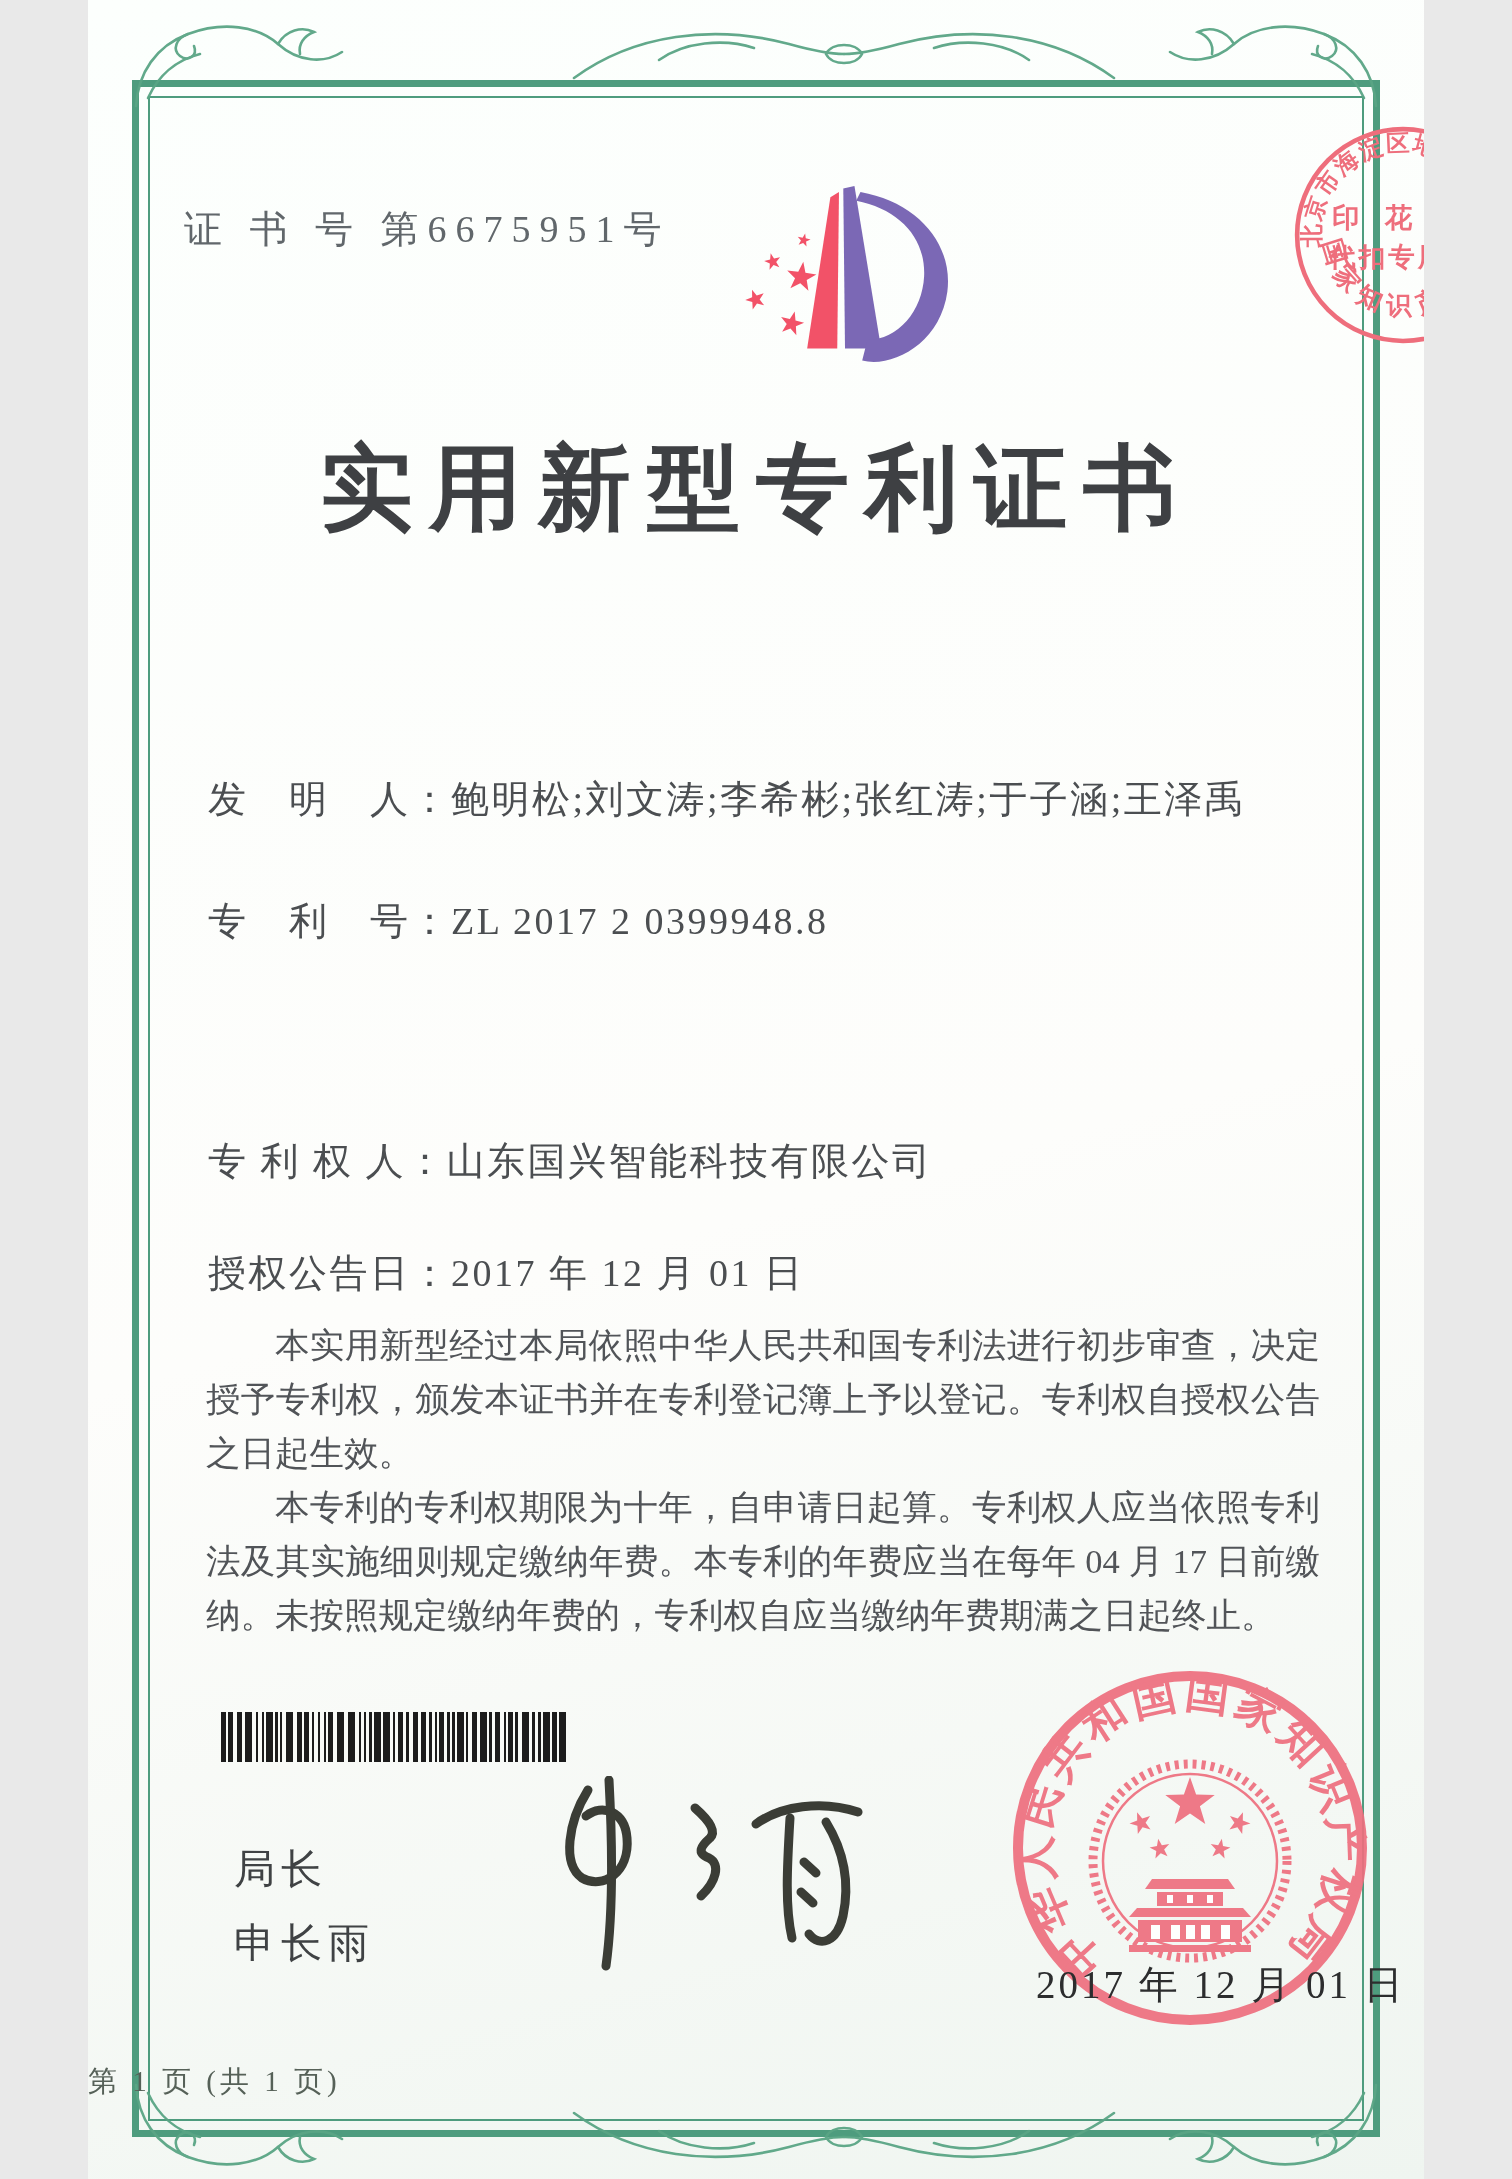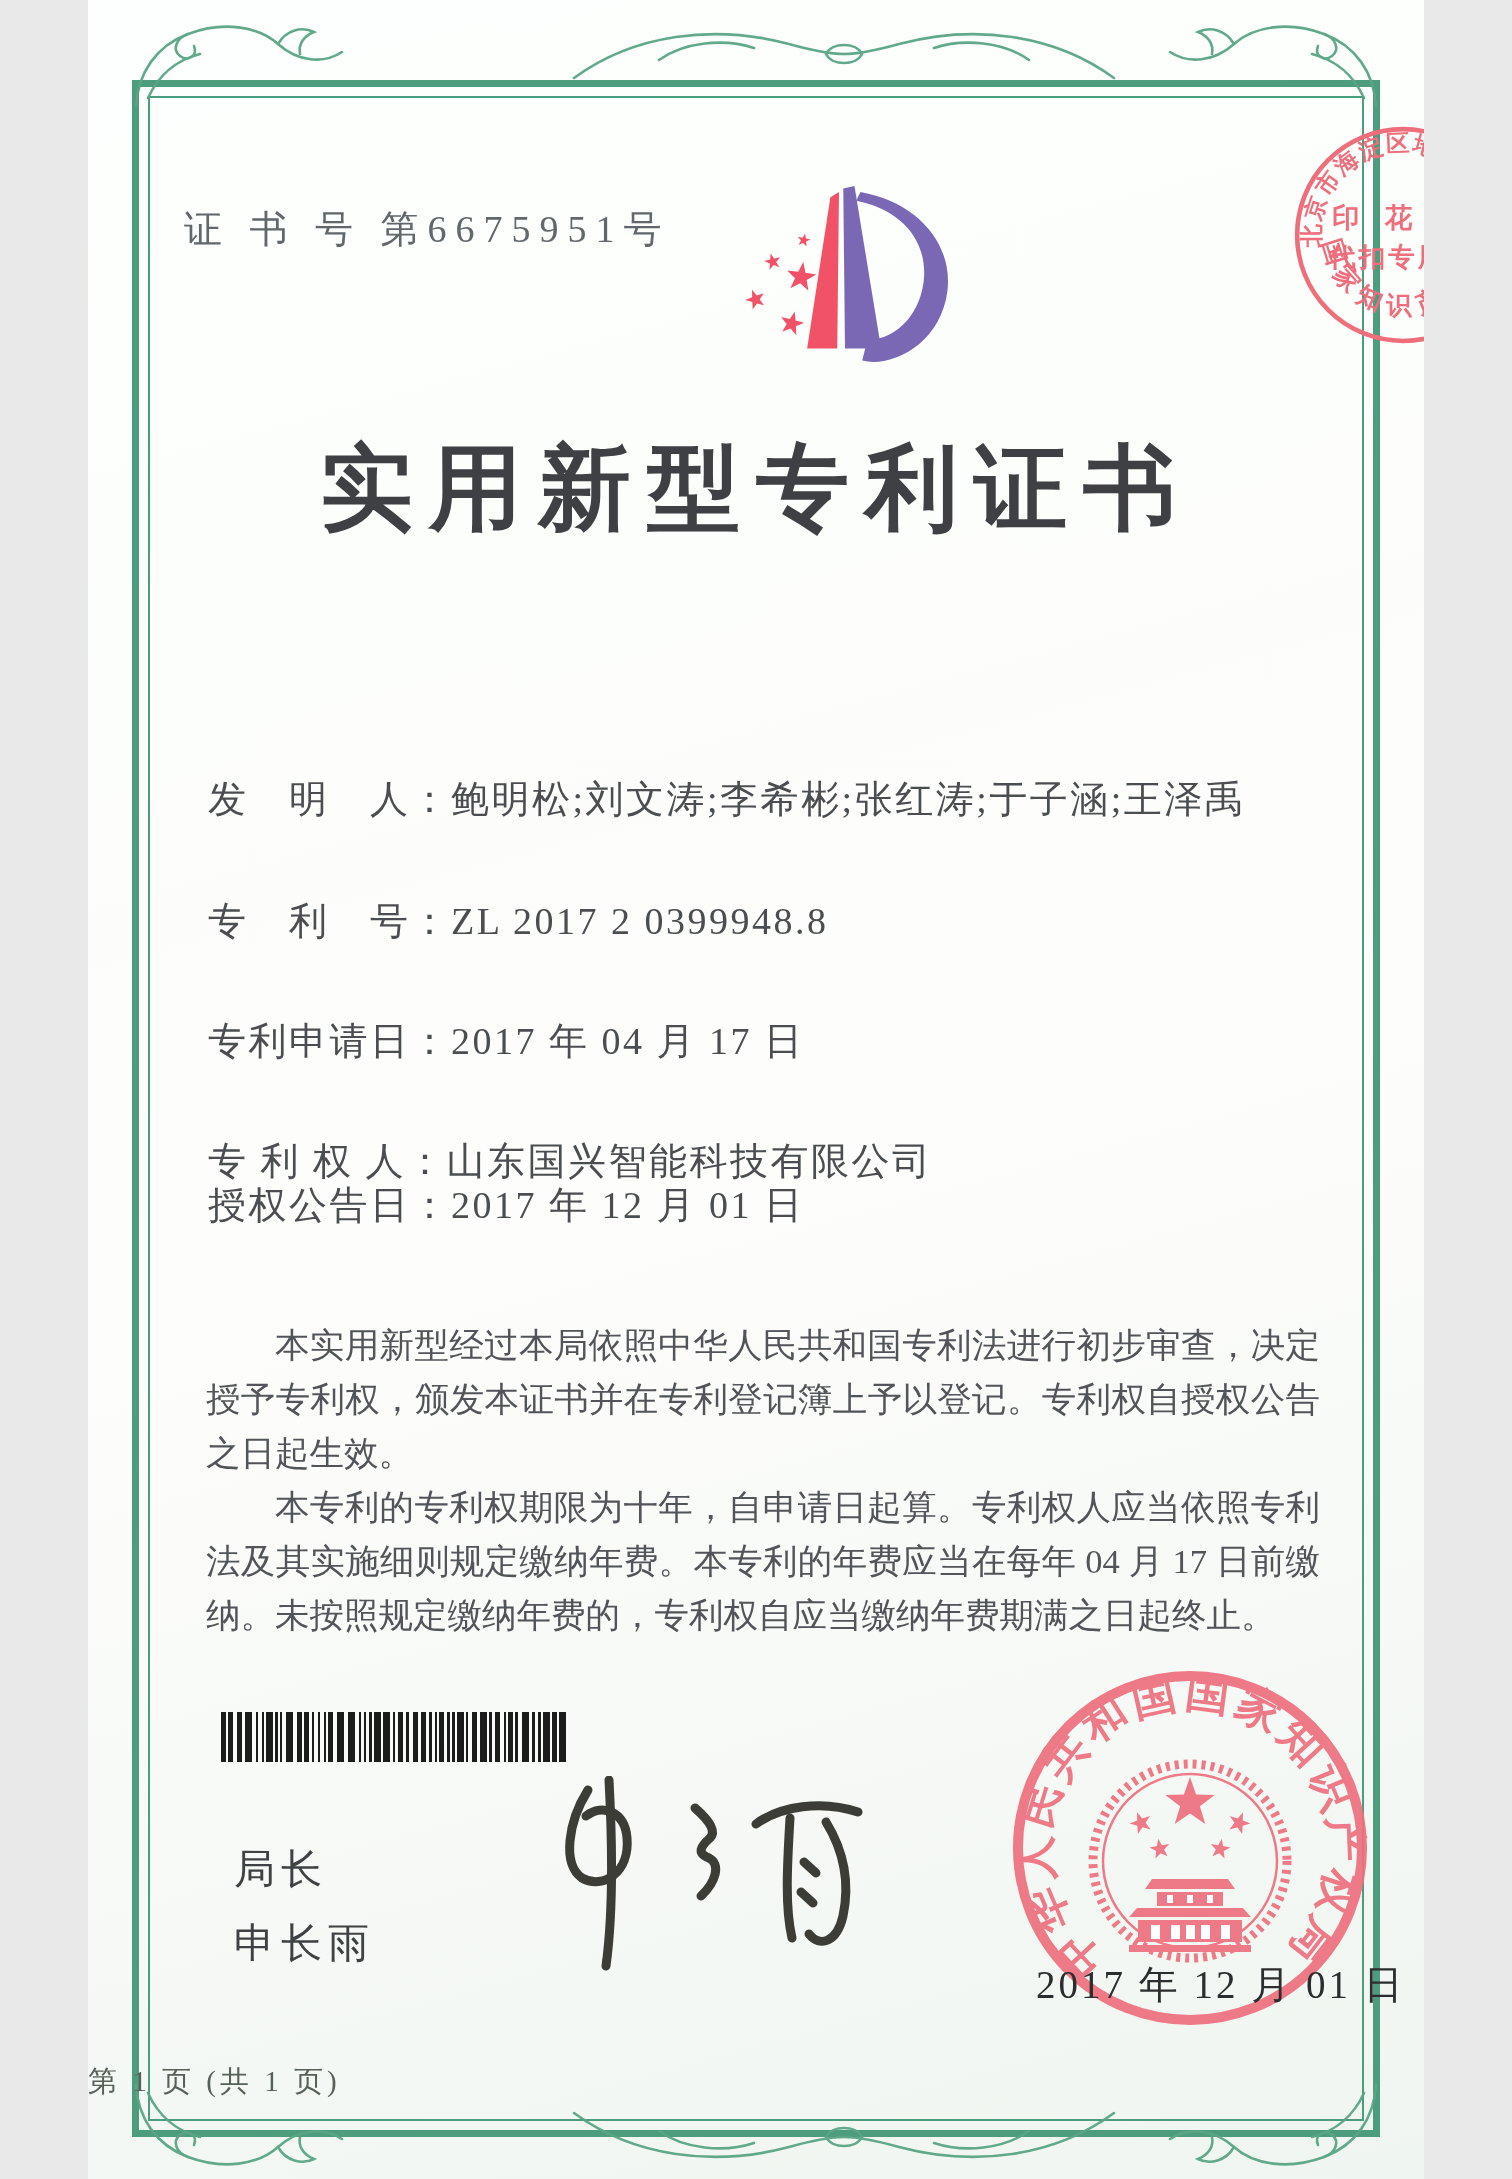--- a/index.html
+++ b/index.html
@@ -127,23 +127,22 @@
     <text font-size="26" letter-spacing="3" x="110" y="142" text-anchor="middle">代扣专用章</text>
     <text font-size="25" letter-spacing="8" text-anchor="middle">
       <textPath href="#tax-bottom-arc" startOffset="50%">国家知识产权局</textPath>
     </text>
   </svg>
 
   <div class="main-title">实用新型专利证书</div>
 
   <div class="field" style="top:774px"><span class="lbl">发　明　人：</span><span>鲍明松;刘文涛;李希彬;张红涛;于子涵;王泽禹</span></div>
   <div class="field" style="top:896px"><span class="lbl">专　利　号：</span><span>ZL 2017 2 0399948.8</span></div>
-  <div class="field" style="top:1016px"><span class="lbl">专利申请日：</span><span>2017 年 04 月 17 日</span></div>
   <div class="field" style="top:1136px"><span class="lbl">专 利 权 人：</span><span>山东国兴智能科技有限公司</span></div>
-  <div class="field" style="top:1180px"><span class="lbl">授权公告日：</span><span>2017 年 12 月 01 日</span></div>
+  <div class="field" style="top:1248px"><span class="lbl">授权公告日：</span><span>2017 年 12 月 01 日</span></div>
 
   <div class="paras">
     <p>本实用新型经过本局依照中华人民共和国专利法进行初步审查，决定授予专利权，颁发本证书并在专利登记簿上予以登记。专利权自授权公告之日起生效。</p>
     <p>本专利的专利权期限为十年，自申请日起算。专利权人应当依照专利法及其实施细则规定缴纳年费。本专利的年费应当在每年 04 月 17 日前缴纳。未按照规定缴纳年费的，专利权自应当缴纳年费期满之日起终止。</p>
   </div>
 
   <div class="barcode" id="barcode">
       <div class="bar" style="width: 5px;"></div>
       <div class="gap" style="width: 2px;"></div>
       <div class="bar" style="width: 5px;"></div>

